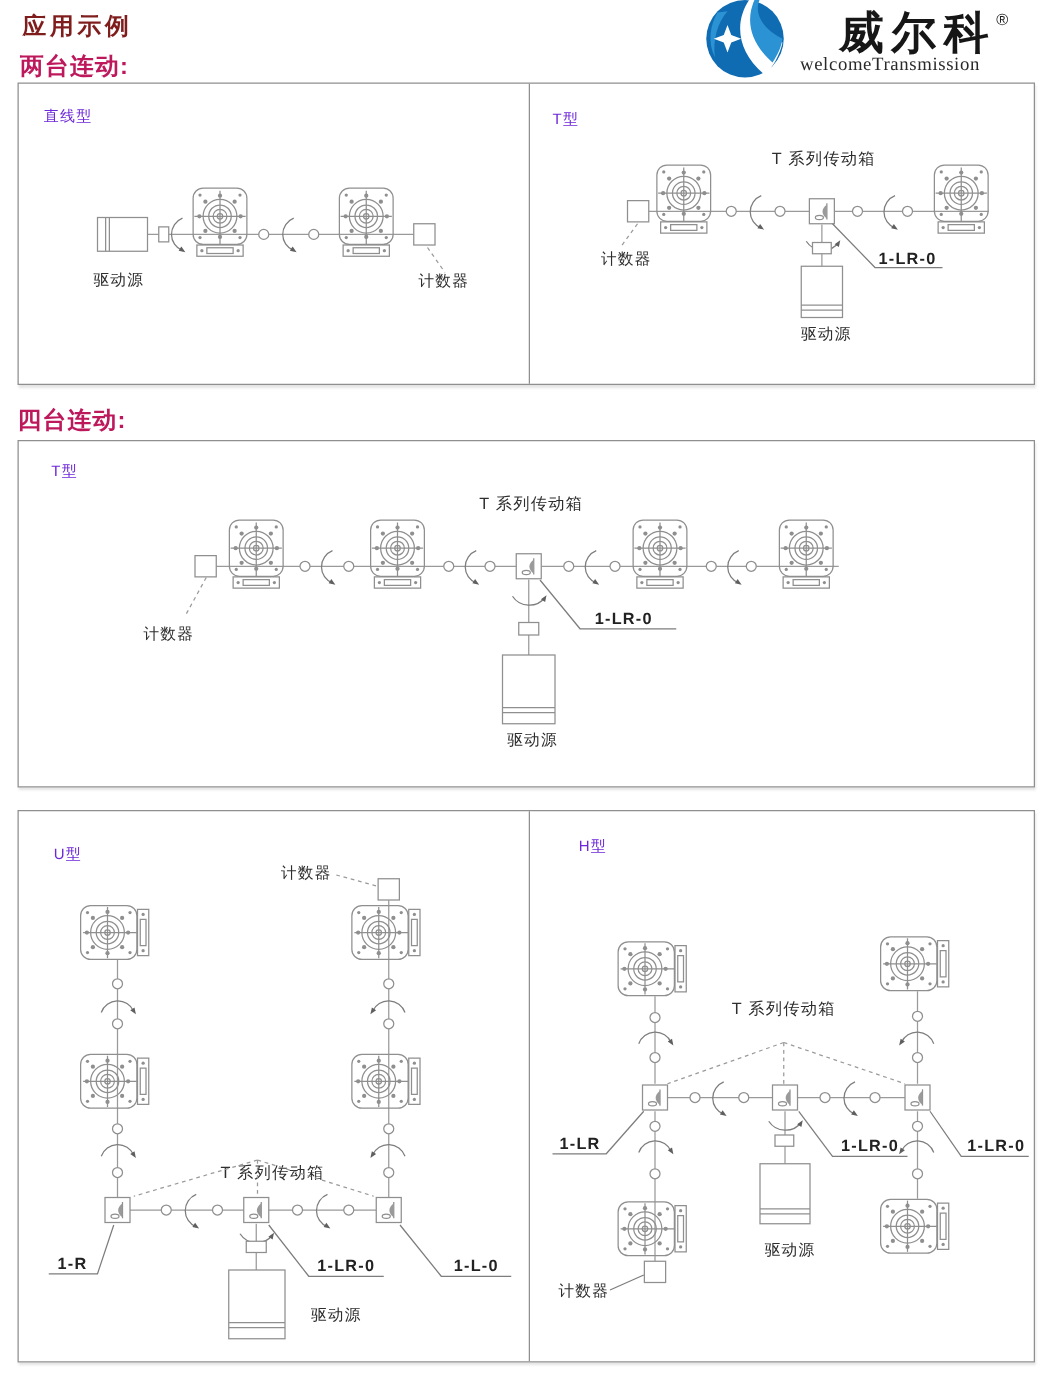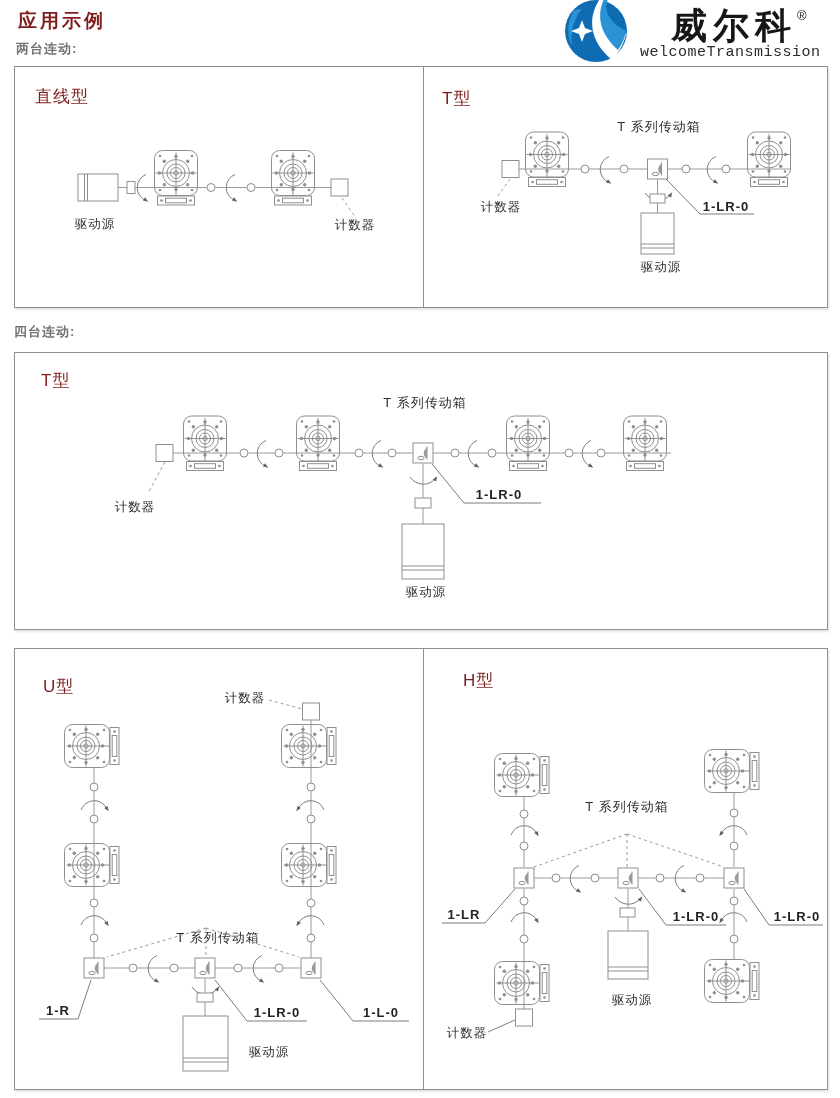--- a/index.html
+++ b/index.html
@@ -1,27 +1,27 @@
 <!DOCTYPE html>
 <html><head>
 <meta charset="utf-8">
 <style>
   html,body{margin:0;padding:0;background:#fff;}
   body{width:840px;height:1098px;position:relative;font-family:"Liberation Sans",sans-serif;overflow:hidden;}
   .abs{position:absolute;}
   .page-title{left:18px;top:8px;font-size:19px;font-weight:bold;color:#7f1d1d;letter-spacing:3px;}
-  .section-h{font-size:13px;font-weight:bold;color:#737373;letter-spacing:1px;}
+  .section-h{font-size:19px;font-weight:bold;color:#be185d;letter-spacing:1px;}
   .panel{position:absolute;border:1px solid #8f8f8f;background:#fff;box-shadow:1px 2px 2px #e3e3e3;}
   .vdiv{position:absolute;top:0;bottom:0;width:1px;background:#8f8f8f;}
-  .cell-title{position:absolute;font-size:17px;color:#7f1d1d;letter-spacing:1px;}
+  .cell-title{position:absolute;font-size:12px;color:#6d28d9;letter-spacing:1px;}
   .logo{position:absolute;left:560px;top:0;width:266px;height:66px;}
   .brand-row{position:absolute;left:76px;top:2px;white-space:nowrap;margin-left:35px;}
   .brand{font-size:36px;font-weight:bold;color:#161616;letter-spacing:6px;}
   .reg{font-size:13px;color:#161616;vertical-align:18px;}
-  .brand-sub{position:absolute;left:80px;top:44px;font-size:15px;color:#2a2a2a;font-family:Liberation Mono, monospace;letter-spacing:0.5px;}
+  .brand-sub{position:absolute;left:80px;top:44px;font-size:15px;color:#2a2a2a;font-family:Liberation Serif, serif;letter-spacing:0.5px;}
   svg.diag{position:absolute;left:0;top:0;}
   svg text{font-family:"Liberation Sans",sans-serif;}
   .lbl{font-size:12.5px;fill:#2e2e2e;letter-spacing:1px;}
   .mdl{font-size:13px;font-weight:bold;fill:#222;letter-spacing:1px;}
   .ser{font-size:13px;fill:#2e2e2e;letter-spacing:1px;}
 </style>
 </head>
 <body>
 
 <svg width="0" height="0" style="position:absolute" aria-hidden="true">

